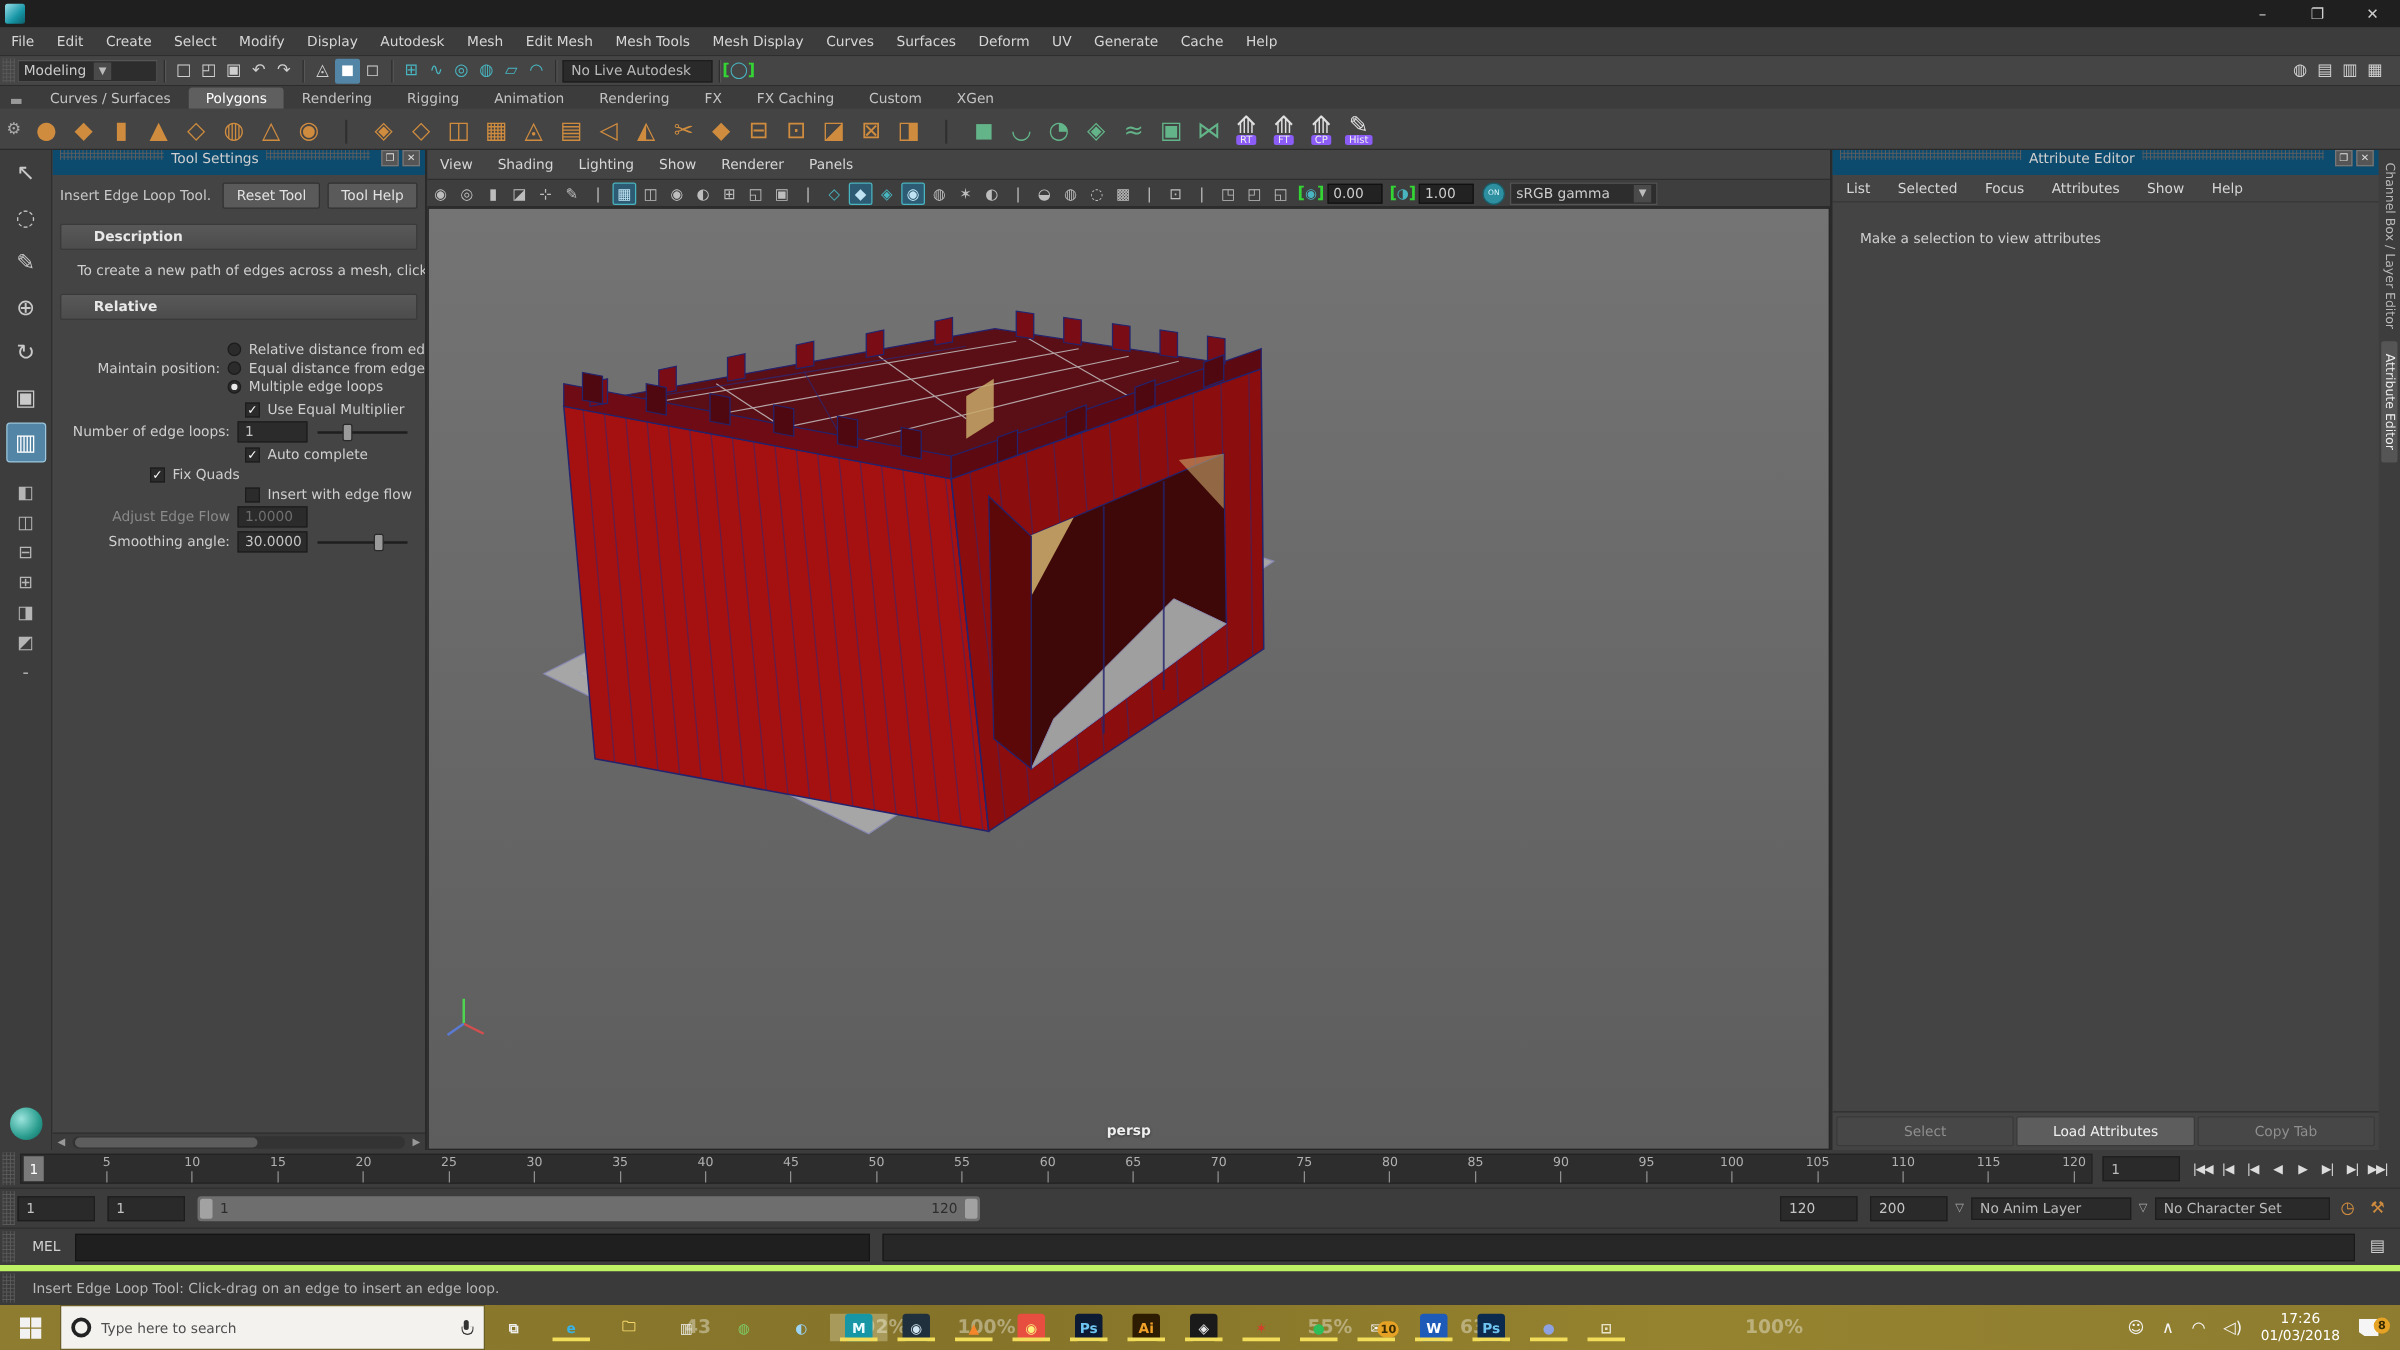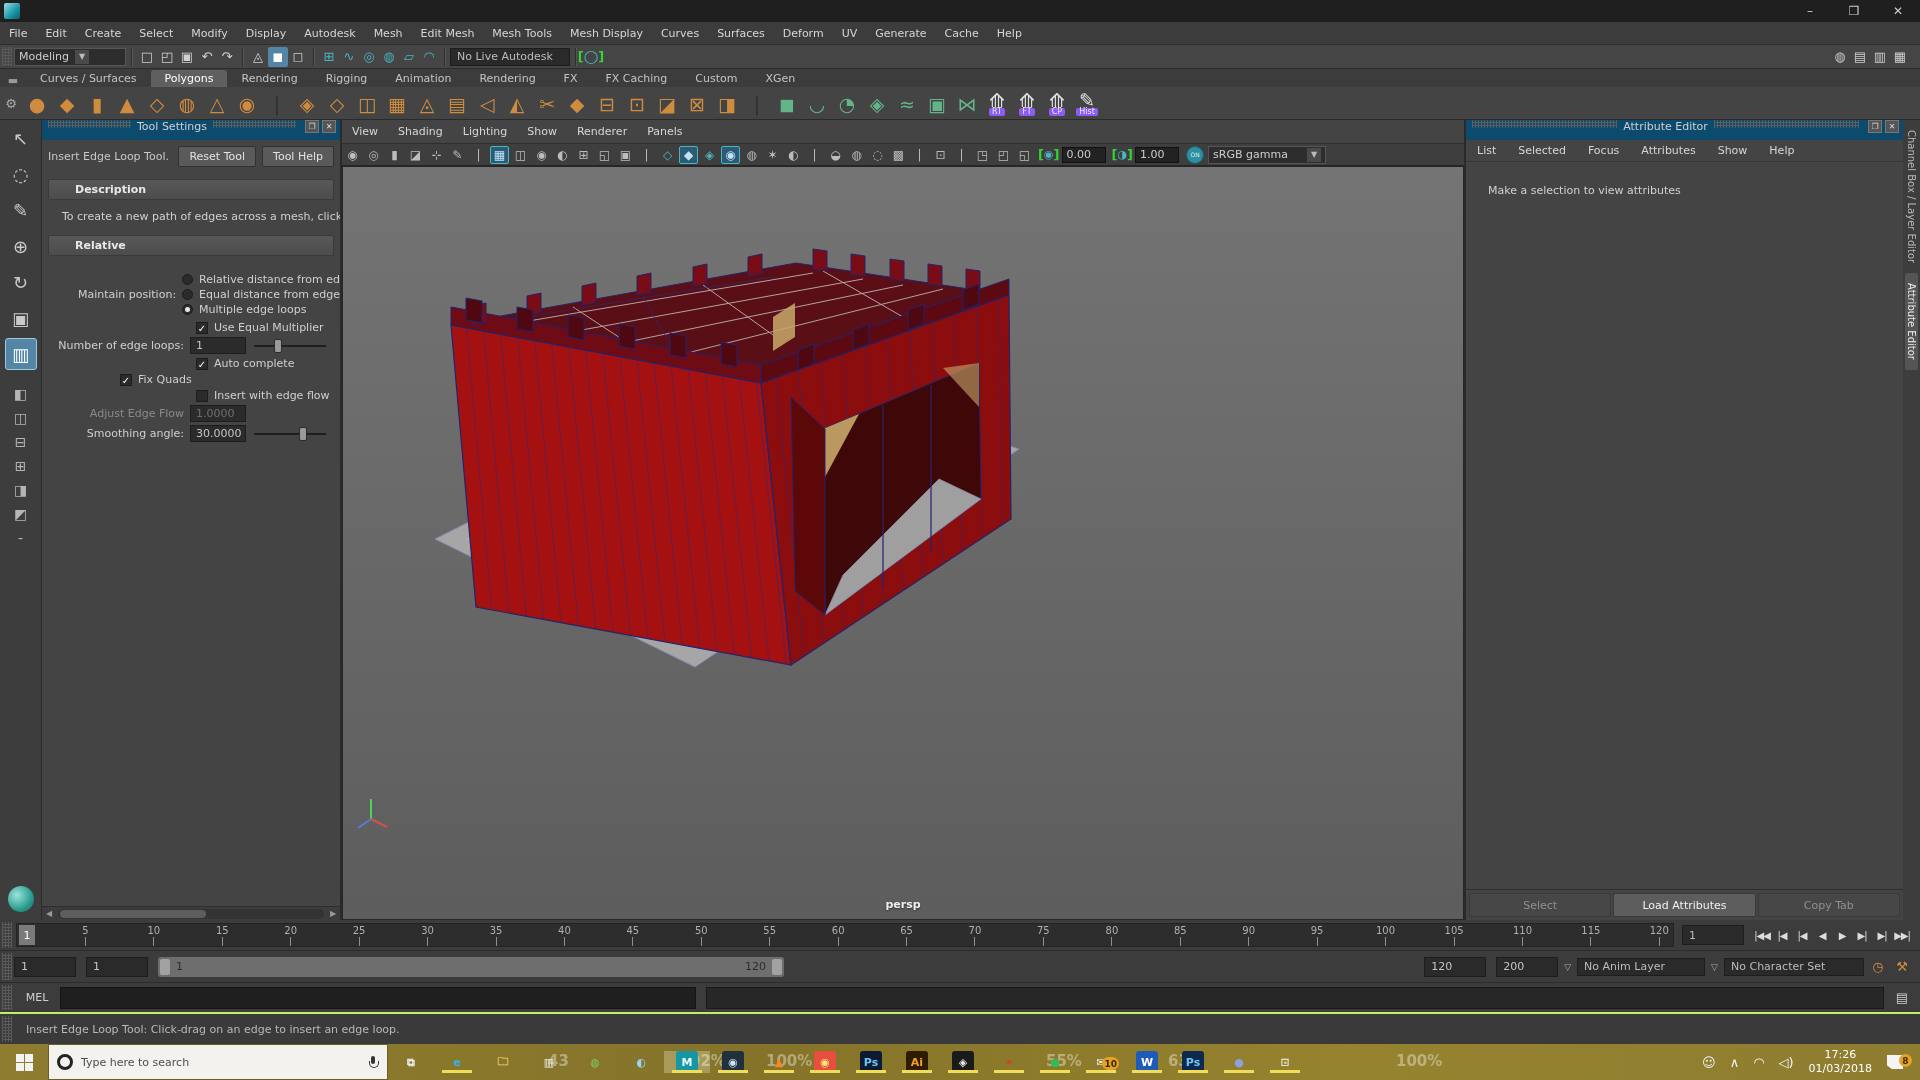--- a/index.html
+++ b/index.html
@@ -114,21 +114,21 @@
   .rhandle{width:10px;height:16px;background:#a2a2a2;border-radius:2px;margin:0 2px;}
   #rangebar .rs{color:#2d2d2d;margin-left:4px;}
   #rangebar .re{color:#2d2d2d;margin-left:auto;margin-right:4px;}
   .ddarrow{color:#aaa;font-size:9px;margin:0 6px;}
   
   #cmdline{left:0;top:982px;width:1920px;height:30px;background:#3c3c3c;display:flex;align-items:center;border-top:1px solid #2c2c2c;}
   #mel-label{width:46px;text-align:center;color:#d0d0d0;}
   #mel-input{width:636px;height:22px;background:#1f1f1f;border:1px solid #141414;color:#ccc;padding:0 6px;}
   #result-field{flex:1;height:22px;background:#272727;border:1px solid #191919;margin:0 8px 0 10px;}
   
-  #helpline{left:0;top:1012px;width:1920px;height:32px;background:#3a3a3a;display:flex;align-items:center;border-top:2px solid #bef264;color:#b8b8b8;}
+  #helpline{left:0;top:1012px;width:1920px;height:32px;background:#3a3a3a;display:flex;align-items:center;border-top:5px solid #bef264;color:#b8b8b8;}
   
   #taskbar{left:0;top:1044px;width:1920px;height:36px;background:linear-gradient(90deg,#8e7d30,#857329 40%,#95832f 70%,#8e7d30);display:flex;align-items:stretch;position:absolute;overflow:hidden;}
   .wp-text{position:absolute;top:8px;color:rgba(255,255,250,.38);font-weight:bold;font-size:15px;pointer-events:none;}
   #startbtn{width:48px;display:flex;align-items:center;justify-content:center;}
   #winlogo{display:grid;grid-template-columns:8px 8px;grid-template-rows:8px 8px;gap:1px;}
   #winlogo span{background:#f2f2f2;}
   #searchbox{width:340px;background:#f3f2ef;display:flex;align-items:center;color:#4d4d4d;border:1px solid #6b5f26;}
   #cortana-ring{width:16px;height:16px;border:3px solid #222;border-radius:50%;margin:0 8px;}
   #mic{margin-left:auto;margin-right:10px;width:8px;height:13px;position:relative;}
   #mic::before{content:"";position:absolute;left:2px;top:0;width:4px;height:8px;background:#333;border-radius:2px;}

